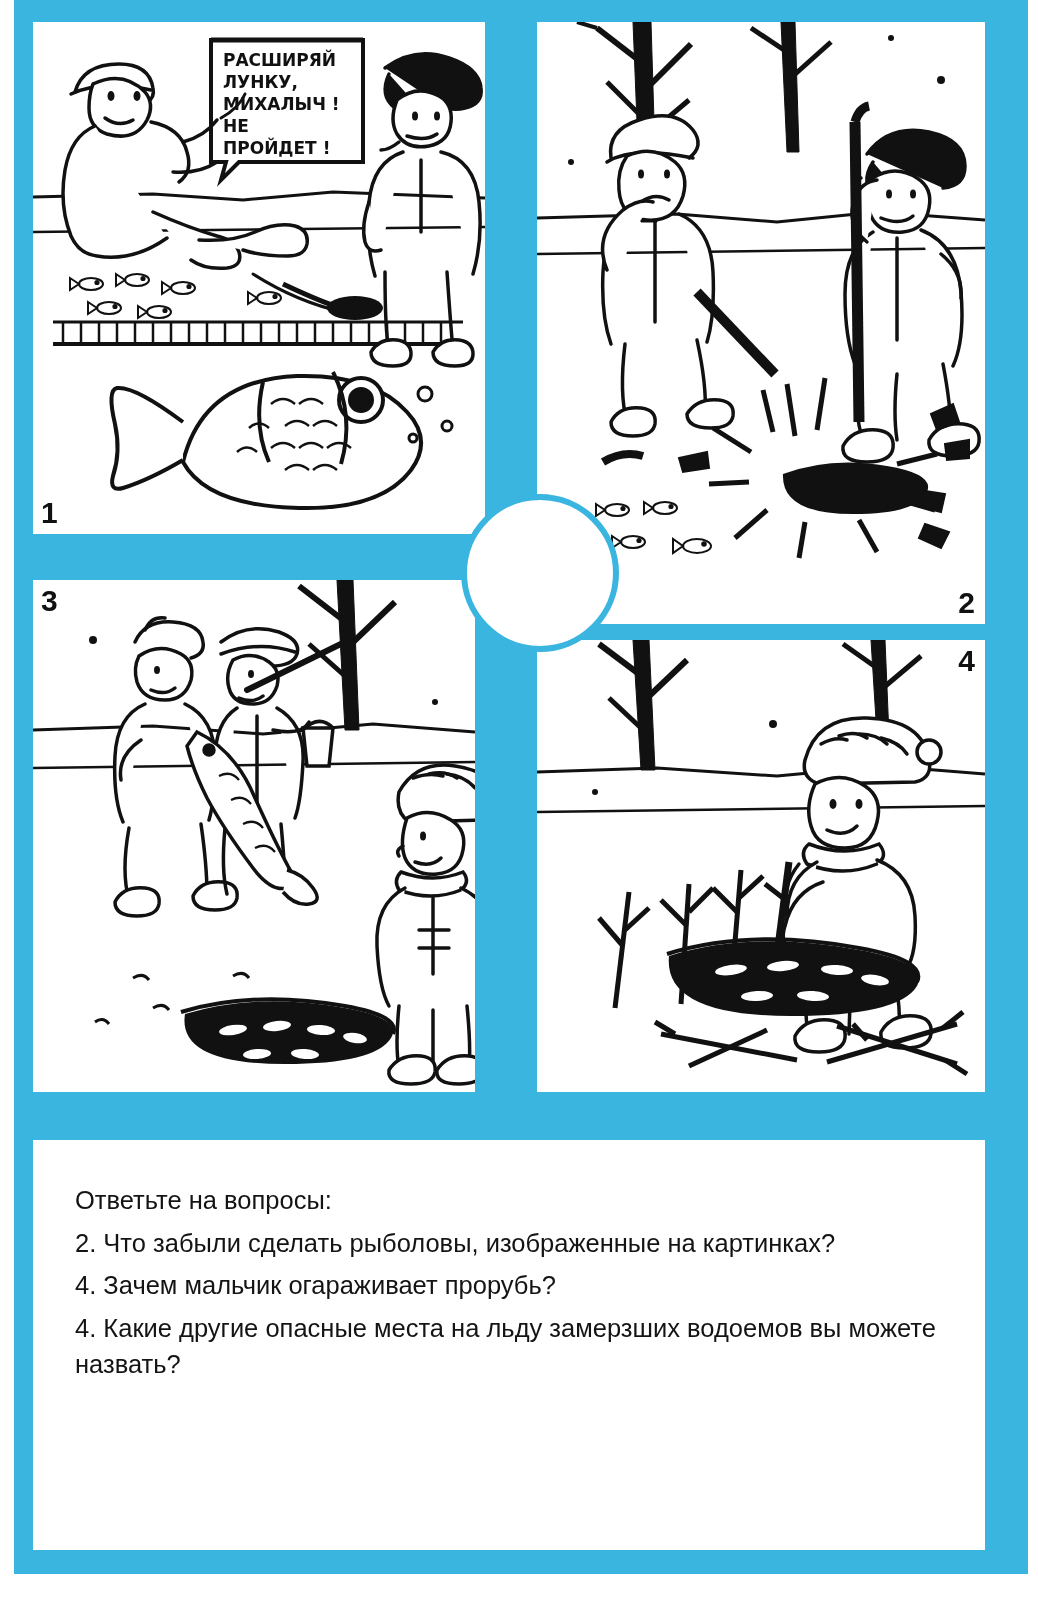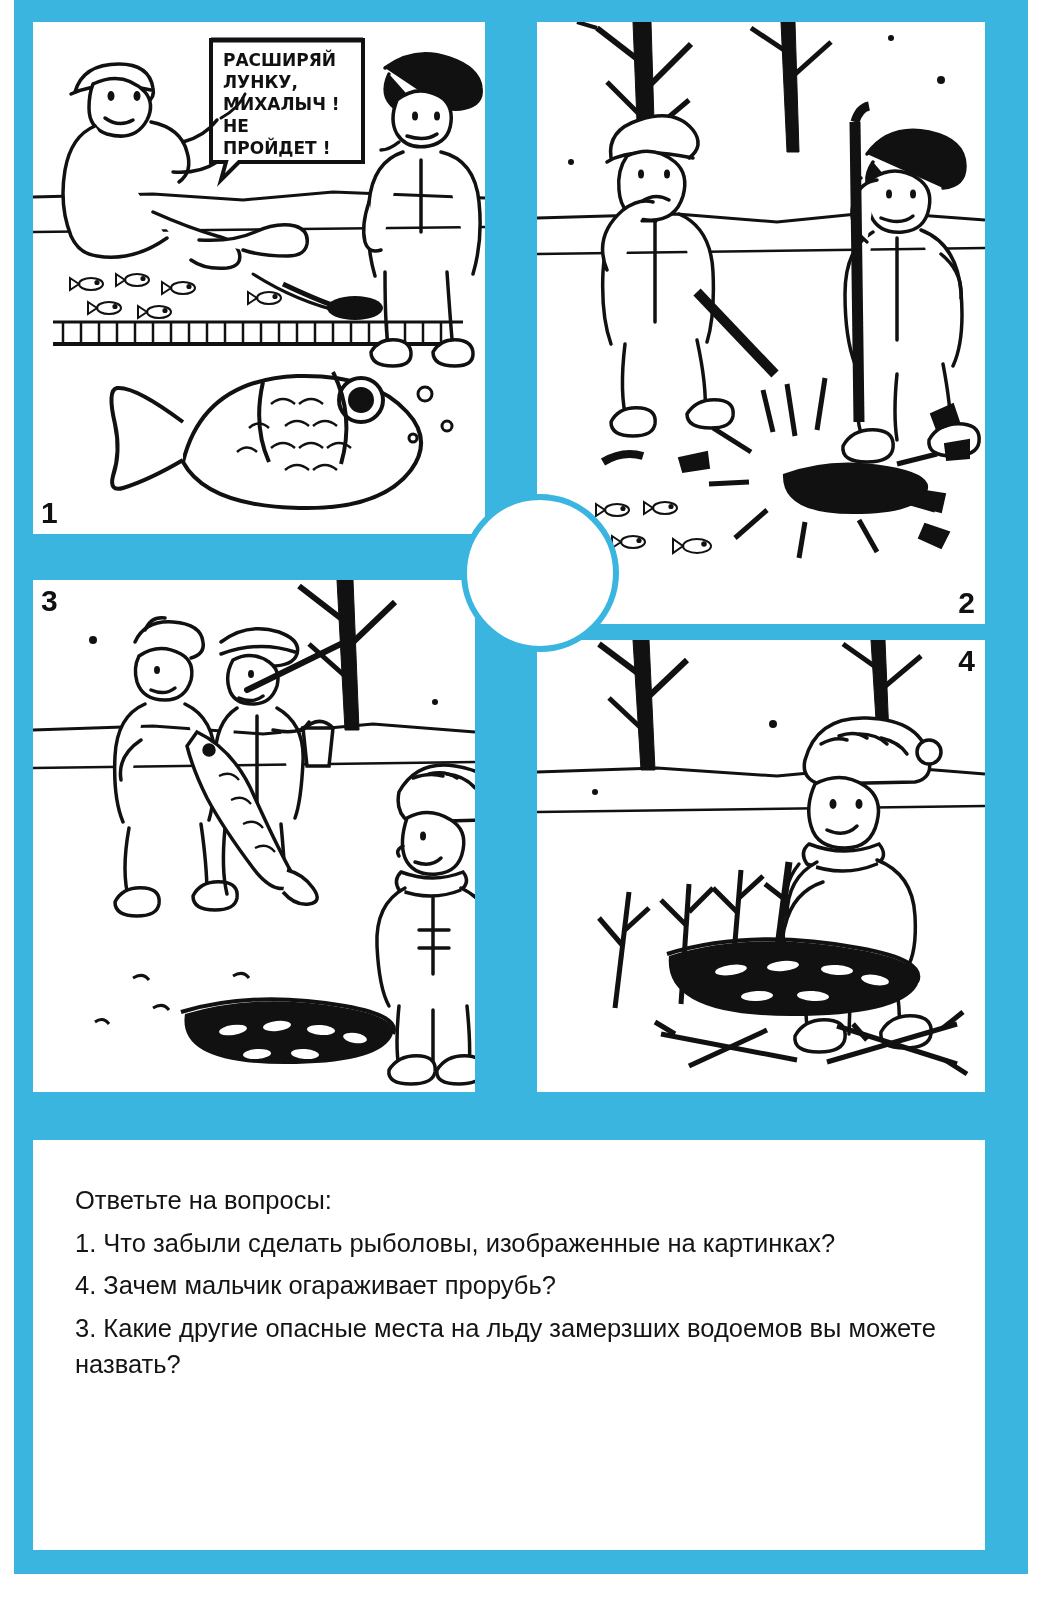--- a/index.html
+++ b/index.html
@@ -608,18 +608,18 @@
         </g>
       </svg>
       <div class="panel-num" id="num-4">4</div>
     </div>
 
     <div class="center-circle"></div>
   </div>
 
   <div class="questions">
     <p class="intro">Ответьте на вопросы:</p>
-    <p>1. Что забыли сделать рыболовы, изображенные на картинках?</p>
+    <p>2. Что забыли сделать рыболовы, изображенные на картинках?</p>
     <p>4. Зачем мальчик огараживает прорубь?</p>
-    <p>3. Какие другие опасные места на льду замерзших водоемов вы можете назвать?</p>
+    <p>4. Какие другие опасные места на льду замерзших водоемов вы можете назвать?</p>
   </div>
 
 </div>
 
 </body></html>

